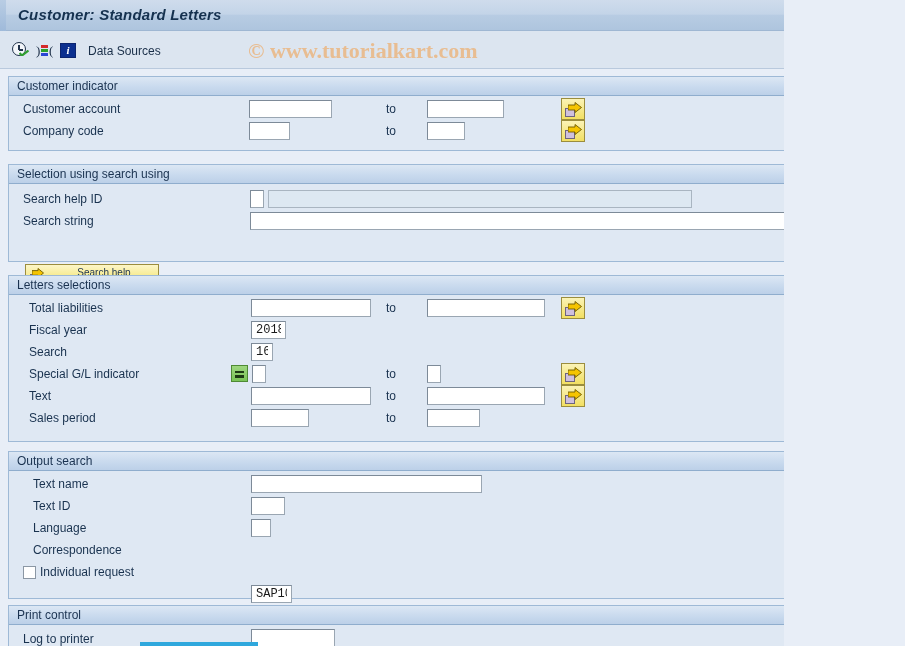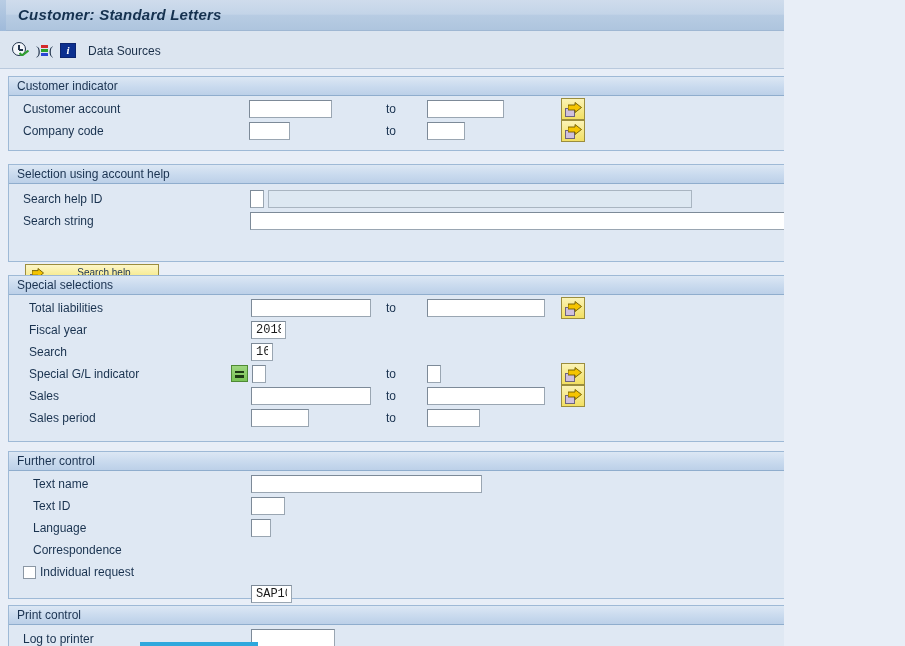--- a/index.html
+++ b/index.html
@@ -266,20 +266,21 @@
     <span class="paren-r">(</span>
   </div>
 
   <div class="tb-icon icon-info">
     <div class="sq"></div>
     <div class="iletter">i</div>
   </div>
 
   <div class="tb-label">Data Sources</div>
 
+  <div class="watermark">© www.tutorialkart.com</div>
 
   <div class="section" style="top:76px; height:75px;">
     <div class="sec-head">Customer indicator</div>
     <div class="sec-body" style="height:54px;">
 
       <div class="lbl" style="left:14px; top:6px;">Customer account</div>
       <input class="inp" style="left: 240px; top: 4px; width: 83px;" value="">
       <div class="to" style="left:377px; top:6px;">to</div>
       <input class="inp" style="left: 418px; top: 4px; width: 77px;" value="">
       <div class="msbtn" style="left:552px; top:2px;">
@@ -297,21 +298,21 @@
         <div class="doc"></div>
         <svg class="arw" viewBox="0 0 14 11">
           <polygon points="0,3 7,3 7,0.5 13.5,5.5 7,10.5 7,8 0,8" fill="#f5c400" stroke="#6d5a00" stroke-width="0.9" stroke-linejoin="round"></polygon>
         </svg>
       </div>
 
     </div>
   </div>
 
   <div class="section" style="top:164px; height:98px;">
-    <div class="sec-head">Selection using account help</div>
+    <div class="sec-head">Selection using search using</div>
     <div class="sec-body" style="height:77px;">
 
       <div class="lbl" style="left:14px; top:8px;">Search help ID</div>
       <input class="inp" style="left: 241px; top: 6px; width: 14px;" value="">
       <input class="inp disabled" style="left: 259px; top: 6px; width: 424px;" readonly="" value="">
 
       <div class="lbl" style="left:14px; top:30px;">Search string</div>
       <input class="inp" style="left: 241px; top: 28px; width: 567px;" value="">
 
       <div class="pushbtn" style="left:16px; top:52px; width:134px;">
@@ -319,21 +320,21 @@
         <svg class="arw" viewBox="0 0 12 10">
           <polygon points="0,2.6 6,2.6 6,0.5 11.5,5 6,9.5 6,7.2 0,7.2" fill="#f5c400" stroke="#6d5a00" stroke-width="0.9" stroke-linejoin="round"></polygon>
         </svg>
         <div class="ptxt">Search help</div>
       </div>
 
     </div>
   </div>
 
   <div class="section" style="top:275px; height:167px;">
-    <div class="sec-head">Special selections</div>
+    <div class="sec-head">Letters selections</div>
     <div class="sec-body" style="height:146px;">
 
       <div class="lbl" style="left:20px; top:6px;">Total liabilities</div>
       <input class="inp" style="left: 242px; top: 4px; width: 120px;" value="">
       <div class="to" style="left:377px; top:6px;">to</div>
       <input class="inp" style="left: 418px; top: 4px; width: 118px;" value="">
       <div class="msbtn" style="left:552px; top:2px;">
         <div class="doc"></div>
         <svg class="arw" viewBox="0 0 14 11">
           <polygon points="0,3 7,3 7,0.5 13.5,5.5 7,10.5 7,8 0,8" fill="#f5c400" stroke="#6d5a00" stroke-width="0.9" stroke-linejoin="round"></polygon>
@@ -354,41 +355,41 @@
       <input class="inp" style="left: 243px; top: 70px; width: 14px;" value="">
       <div class="to" style="left:377px; top:72px;">to</div>
       <input class="inp" style="left: 418px; top: 70px; width: 14px;" value="">
       <div class="msbtn" style="left:552px; top:68px;">
         <div class="doc"></div>
         <svg class="arw" viewBox="0 0 14 11">
           <polygon points="0,3 7,3 7,0.5 13.5,5.5 7,10.5 7,8 0,8" fill="#f5c400" stroke="#6d5a00" stroke-width="0.9" stroke-linejoin="round"></polygon>
         </svg>
       </div>
 
-      <div class="lbl" style="left:20px; top:94px;">Sales</div>
+      <div class="lbl" style="left:20px; top:94px;">Text</div>
       <input class="inp" style="left: 242px; top: 92px; width: 120px;" value="">
       <div class="to" style="left:377px; top:94px;">to</div>
       <input class="inp" style="left: 418px; top: 92px; width: 118px;" value="">
       <div class="msbtn" style="left:552px; top:90px;">
         <div class="doc"></div>
         <svg class="arw" viewBox="0 0 14 11">
           <polygon points="0,3 7,3 7,0.5 13.5,5.5 7,10.5 7,8 0,8" fill="#f5c400" stroke="#6d5a00" stroke-width="0.9" stroke-linejoin="round"></polygon>
         </svg>
       </div>
 
       <div class="lbl" style="left:20px; top:116px;">Sales period</div>
       <input class="inp" style="left: 242px; top: 114px; width: 58px;" value="">
       <div class="to" style="left:377px; top:116px;">to</div>
       <input class="inp" style="left: 418px; top: 114px; width: 53px;" value="">
 
     </div>
   </div>
 
   <div class="section" style="top:451px; height:148px;">
-    <div class="sec-head">Further control</div>
+    <div class="sec-head">Output search</div>
     <div class="sec-body" style="height:127px;">
 
       <div class="lbl" style="left:24px; top:6px;">Text name</div>
       <input class="inp" style="left: 242px; top: 4px; width: 231px;" value="">
 
       <div class="lbl" style="left:24px; top:28px;">Text ID</div>
       <input class="inp" style="left: 242px; top: 26px; width: 34px;" value="">
 
       <div class="lbl" style="left:24px; top:50px;">Language</div>
       <input class="inp" style="left: 242px; top: 48px; width: 20px;" value="">

